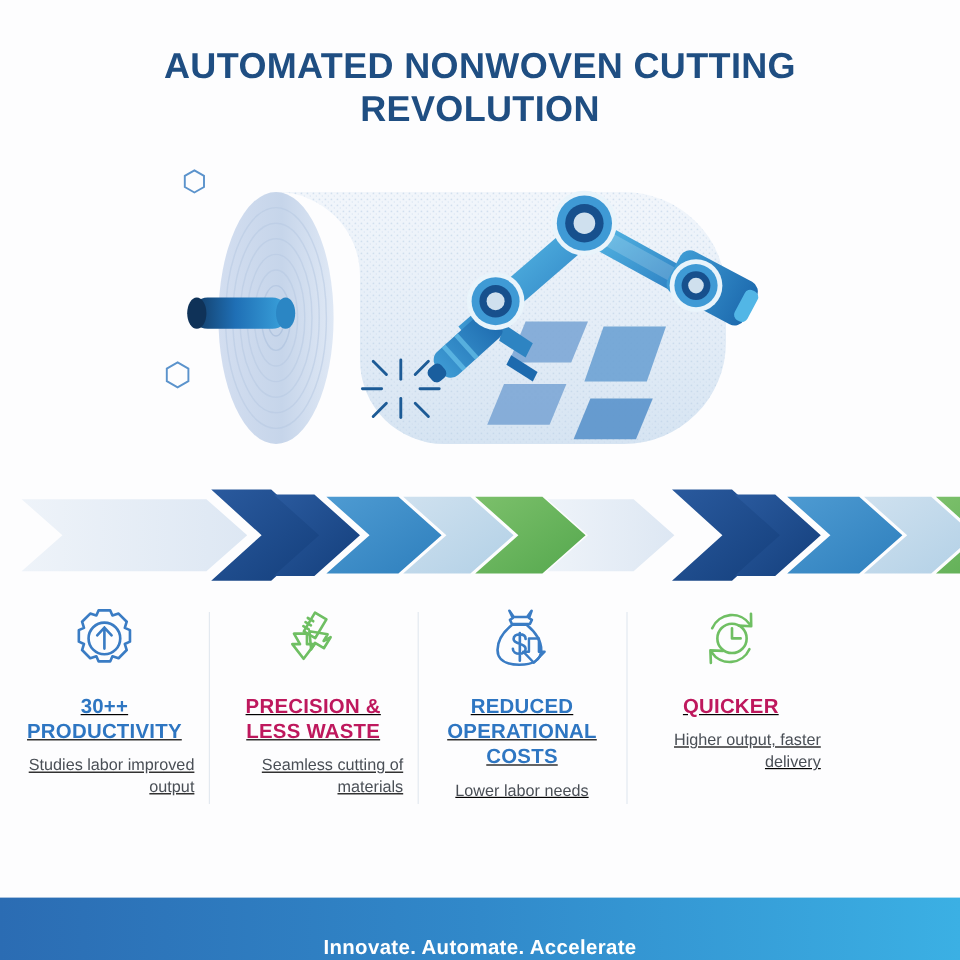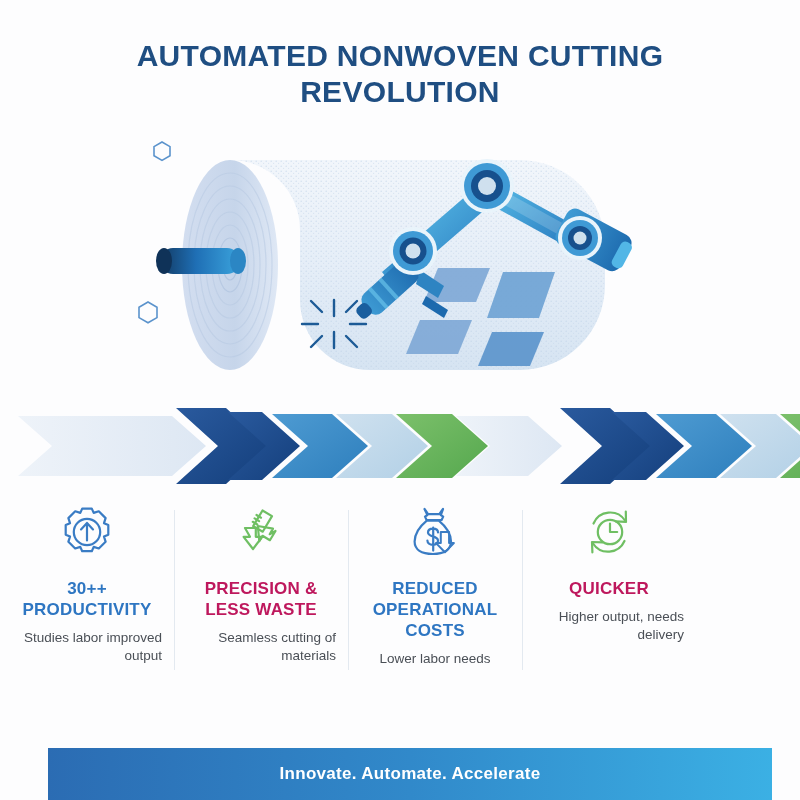--- a/index.html
+++ b/index.html
@@ -25,20 +25,21 @@
   .illus svg{display:block;}
 
   
   .chev-band{position:absolute;left:0;top:398px;width:800px;height:96px;}
   .chev-band svg{display:block;}
 
   
   .stats{
     position:absolute;left:0;top:492px;width:696px;height:190px;
     display:flex;
+    text-decoration:underline;
   }
   .stat{
     flex:1 1 0;position:relative;
     display:flex;flex-direction:column;align-items:center;
     padding-top:8px;
   }
   .stat + .stat::before{
     content:"";position:absolute;left:0;top:18px;
     width:1px;height:160px;background:#e3e9f0;
   }
@@ -49,23 +50,23 @@
   }
   .stat-head.blue{color:#2e76c2;}
   .stat-head.green{color:#be185d;}
   .stat-sub{
     margin-top:9px;font-size:13.5px;line-height:18px;color:#4a4f56;
     text-align:right;max-width:150px;
   }
 
   
   .footer{
-    position:absolute;left:0;top:748px;width:724px;height:52px;
+    position:absolute;left:0;top:748px;width:800px;height:52px;
     background:linear-gradient(90deg,#2b6cb3 0%,#3189ca 50%,#3bb0e4 100%);
-    display:flex;align-items:center;justify-content:center;margin-left:48px;
+    display:flex;align-items:flex-end;justify-content:center;
   }
   .footer-text{
     color:#ffffff;font-size:17px;font-weight:bold;letter-spacing:.3px;
   }
 </style>
 </head>
 <body>
 
 <div class="stage">
 
@@ -318,21 +319,21 @@
           <path d="M44.5,38 A18,18 0 0 1 13,40.5"></path>
           <path d="M45.8,8.5 l0.2,10.4 -10.4,-0.6"></path>
           <path d="M12.4,49.4 l-0.4,-10.4 10.4,0.4"></path>
           <circle cx="30" cy="29" r="12.2"></circle>
           <path d="M30,20.6 V29 h7.2"></path>
         </svg>
       </div>
       <div class="stat-head green">
         <div>QUICKER</div>
       </div>
-      <div class="stat-sub">Higher output, needs delivery</div>
+      <div class="stat-sub">Higher output, faster delivery</div>
     </div>
 
   </div>
 
   <div class="footer">
     <div class="footer-text">Innovate. Automate. Accelerate</div>
   </div>
 
 </div>
 

